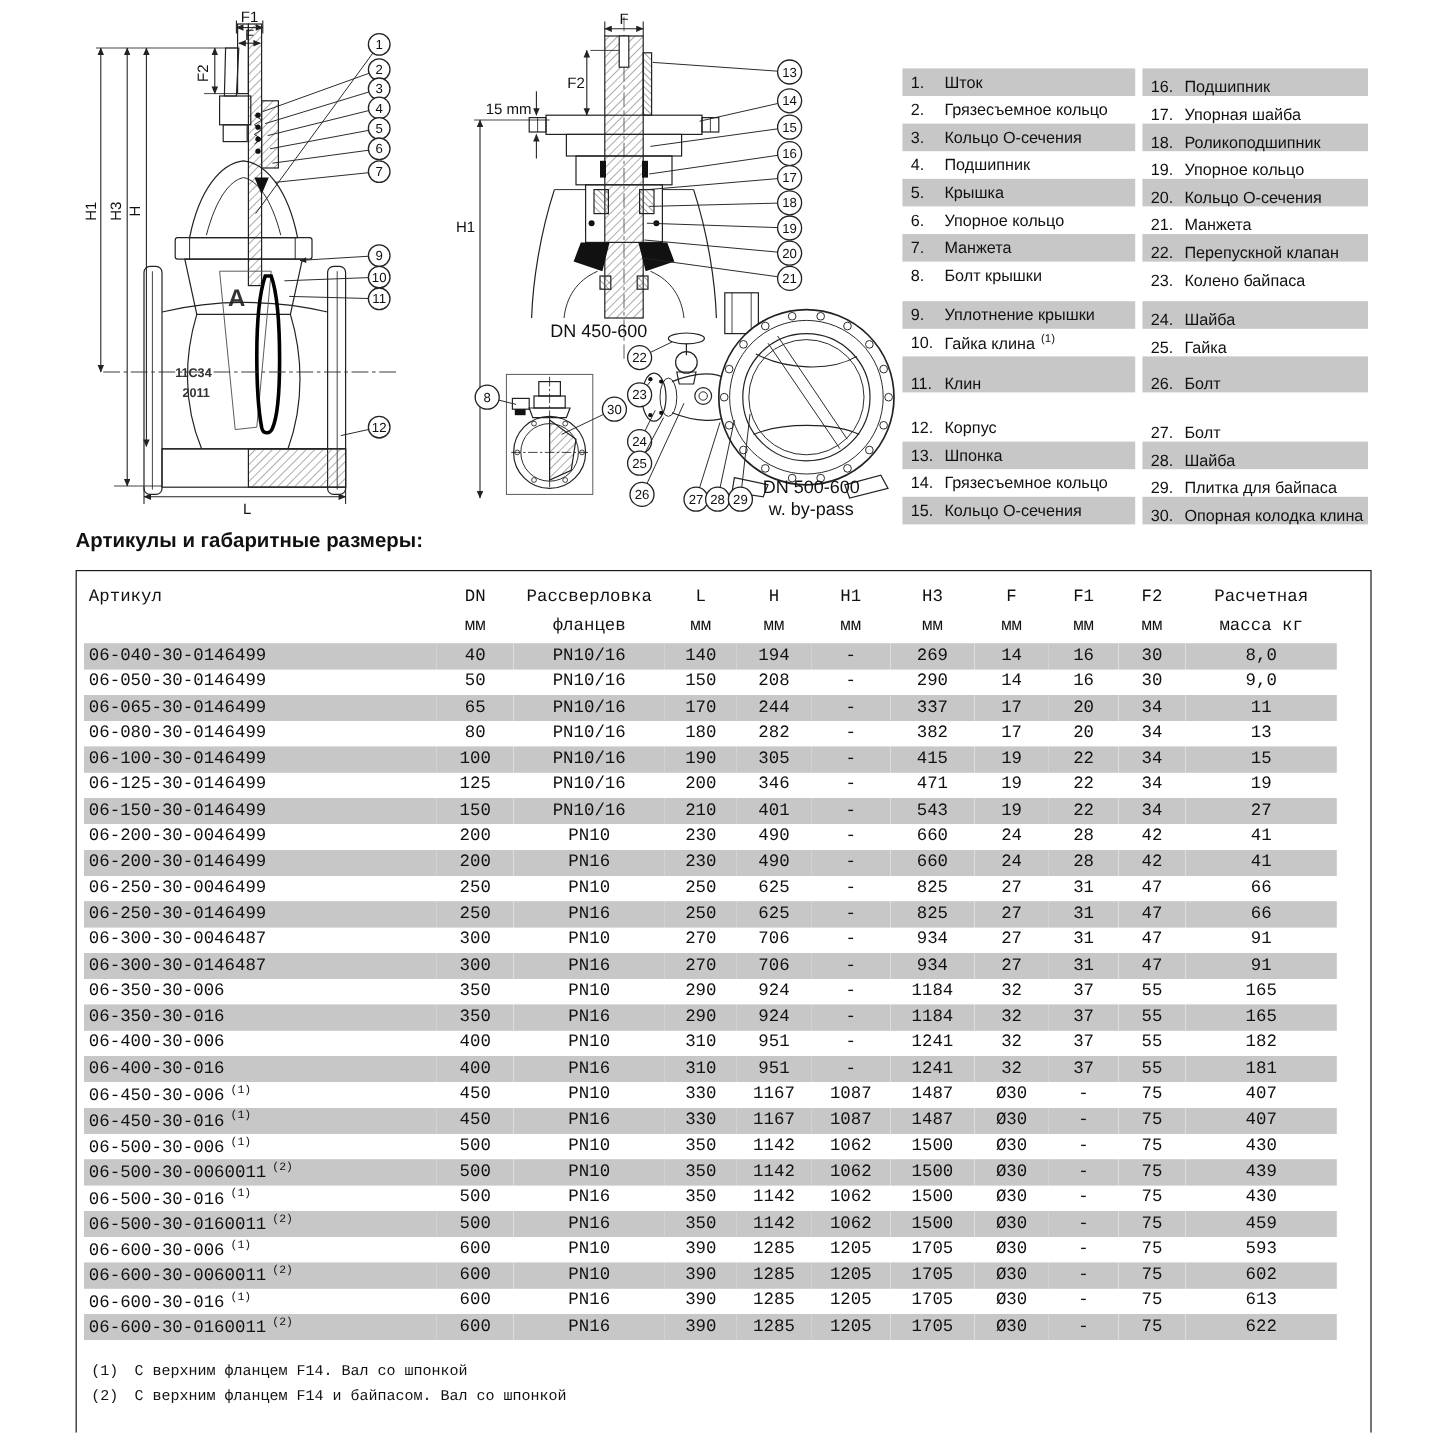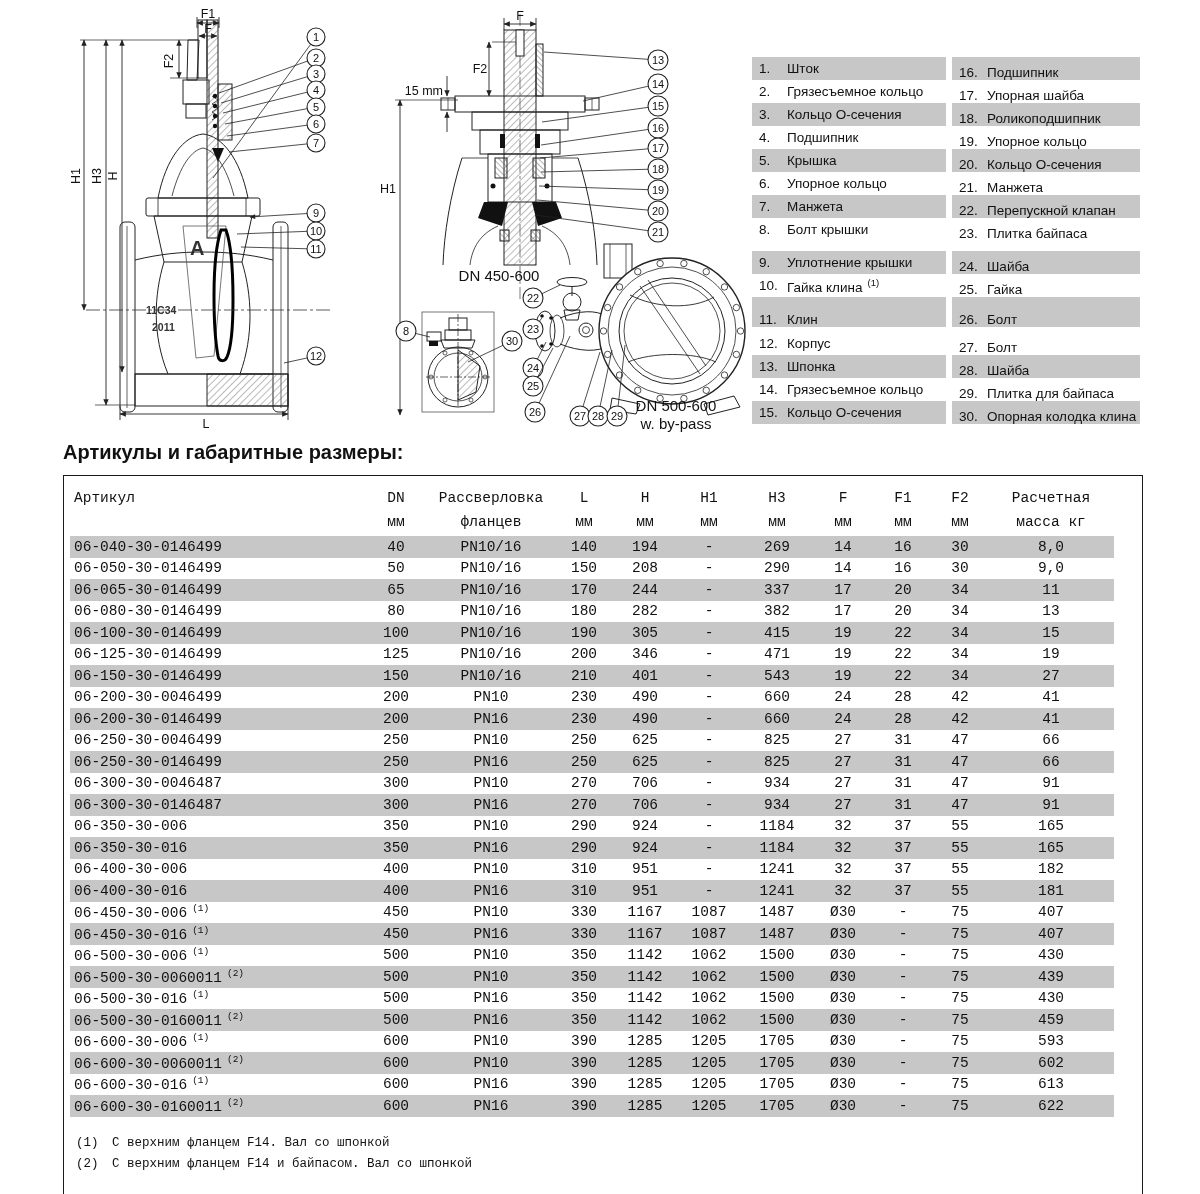--- a/index.html
+++ b/index.html
@@ -5,30 +5,30 @@
   html,body{margin:0;padding:0;background:#fff;}
   .page{position:relative;width:1200px;height:1194px;background:#fff;overflow:hidden;
         font-family:"Liberation Sans",sans-serif;color:#111;}
   
   #diagram-svg{position:absolute;left:0;top:0;}
   
   #parts-list{position:absolute;left:752px;top:57px;width:390px;font-size:13.5px;}
   .pl-row{display:flex;height:23px;}
   .pl-row.tall{height:30px;}
   .pl-row.gap-big{margin-top:10px;}
-  .pl-row.gap-small{margin-top:5px;}
+  .pl-row.gap-small{margin-top:18px;}
   .pl-cell{display:flex;align-items:center;box-sizing:border-box;padding-left:7px;}
   .pl-row.tall .pl-cell{align-items:flex-end;padding-top:3px;}
   .pl-cell.left{width:194px;margin-right:6px;}
   .pl-cell.right{width:188px;align-items:flex-end;}
   .pl-row.shaded .pl-cell{background:#c7c7c7;}
   .pl-num{width:28px;flex:none;}
   .pl-label sup,.art sup{font-size:9.5px;vertical-align:6px;margin-left:5px;}
   
-  #table-title{position:absolute;left:63px;top:441px;font-size:20px;font-weight:bold;}
+  #table-title{position:absolute;left:63px;top:441px;font-size:17px;font-weight:bold;}
   .table-box{position:absolute;left:63px;top:475px;width:1080px;height:896px;
              border:1.5px solid #1a1a1a;box-sizing:border-box;padding:0 28px 0 6px;font-family:Liberation Mono, monospace;}
   #dims-table{width:100%;border-collapse:collapse;table-layout:fixed;font-size:14.5px;}
   #dims-table td{padding:0;height:21.5px;text-align:center;overflow:hidden;white-space:nowrap;}
   #dims-table td.c0{text-align:left;padding-left:4px;}
   #dims-table thead tr.hdr1 td{height:30px;vertical-align:bottom;padding-bottom:2px;}
   #dims-table thead tr.hdr2 td{height:28px;vertical-align:middle;margin-top:32px;}
   #dims-table tbody tr.shaded td{background:#c7c7c7;}
   #footnotes{margin-top:16px;font-size:12.5px;}
   .fn-row{display:flex;line-height:21px;}
@@ -417,21 +417,21 @@
           <span class="pl-label">Перепускной клапан</span>
         </div>
       </div>
       <div class="pl-row">
         <div class="pl-cell left">
           <span class="pl-num">8.</span>
           <span class="pl-label">Болт крышки</span>
         </div>
         <div class="pl-cell right">
           <span class="pl-num">23.</span>
-          <span class="pl-label">Плитка байпаса</span>
+          <span class="pl-label">Колено байпаса</span>
         </div>
       </div>
       <div class="pl-row shaded gap-big">
         <div class="pl-cell left">
           <span class="pl-num">9.</span>
           <span class="pl-label">Уплотнение крышки</span>
         </div>
         <div class="pl-cell right">
           <span class="pl-num">24.</span>
           <span class="pl-label">Шайба</span>

